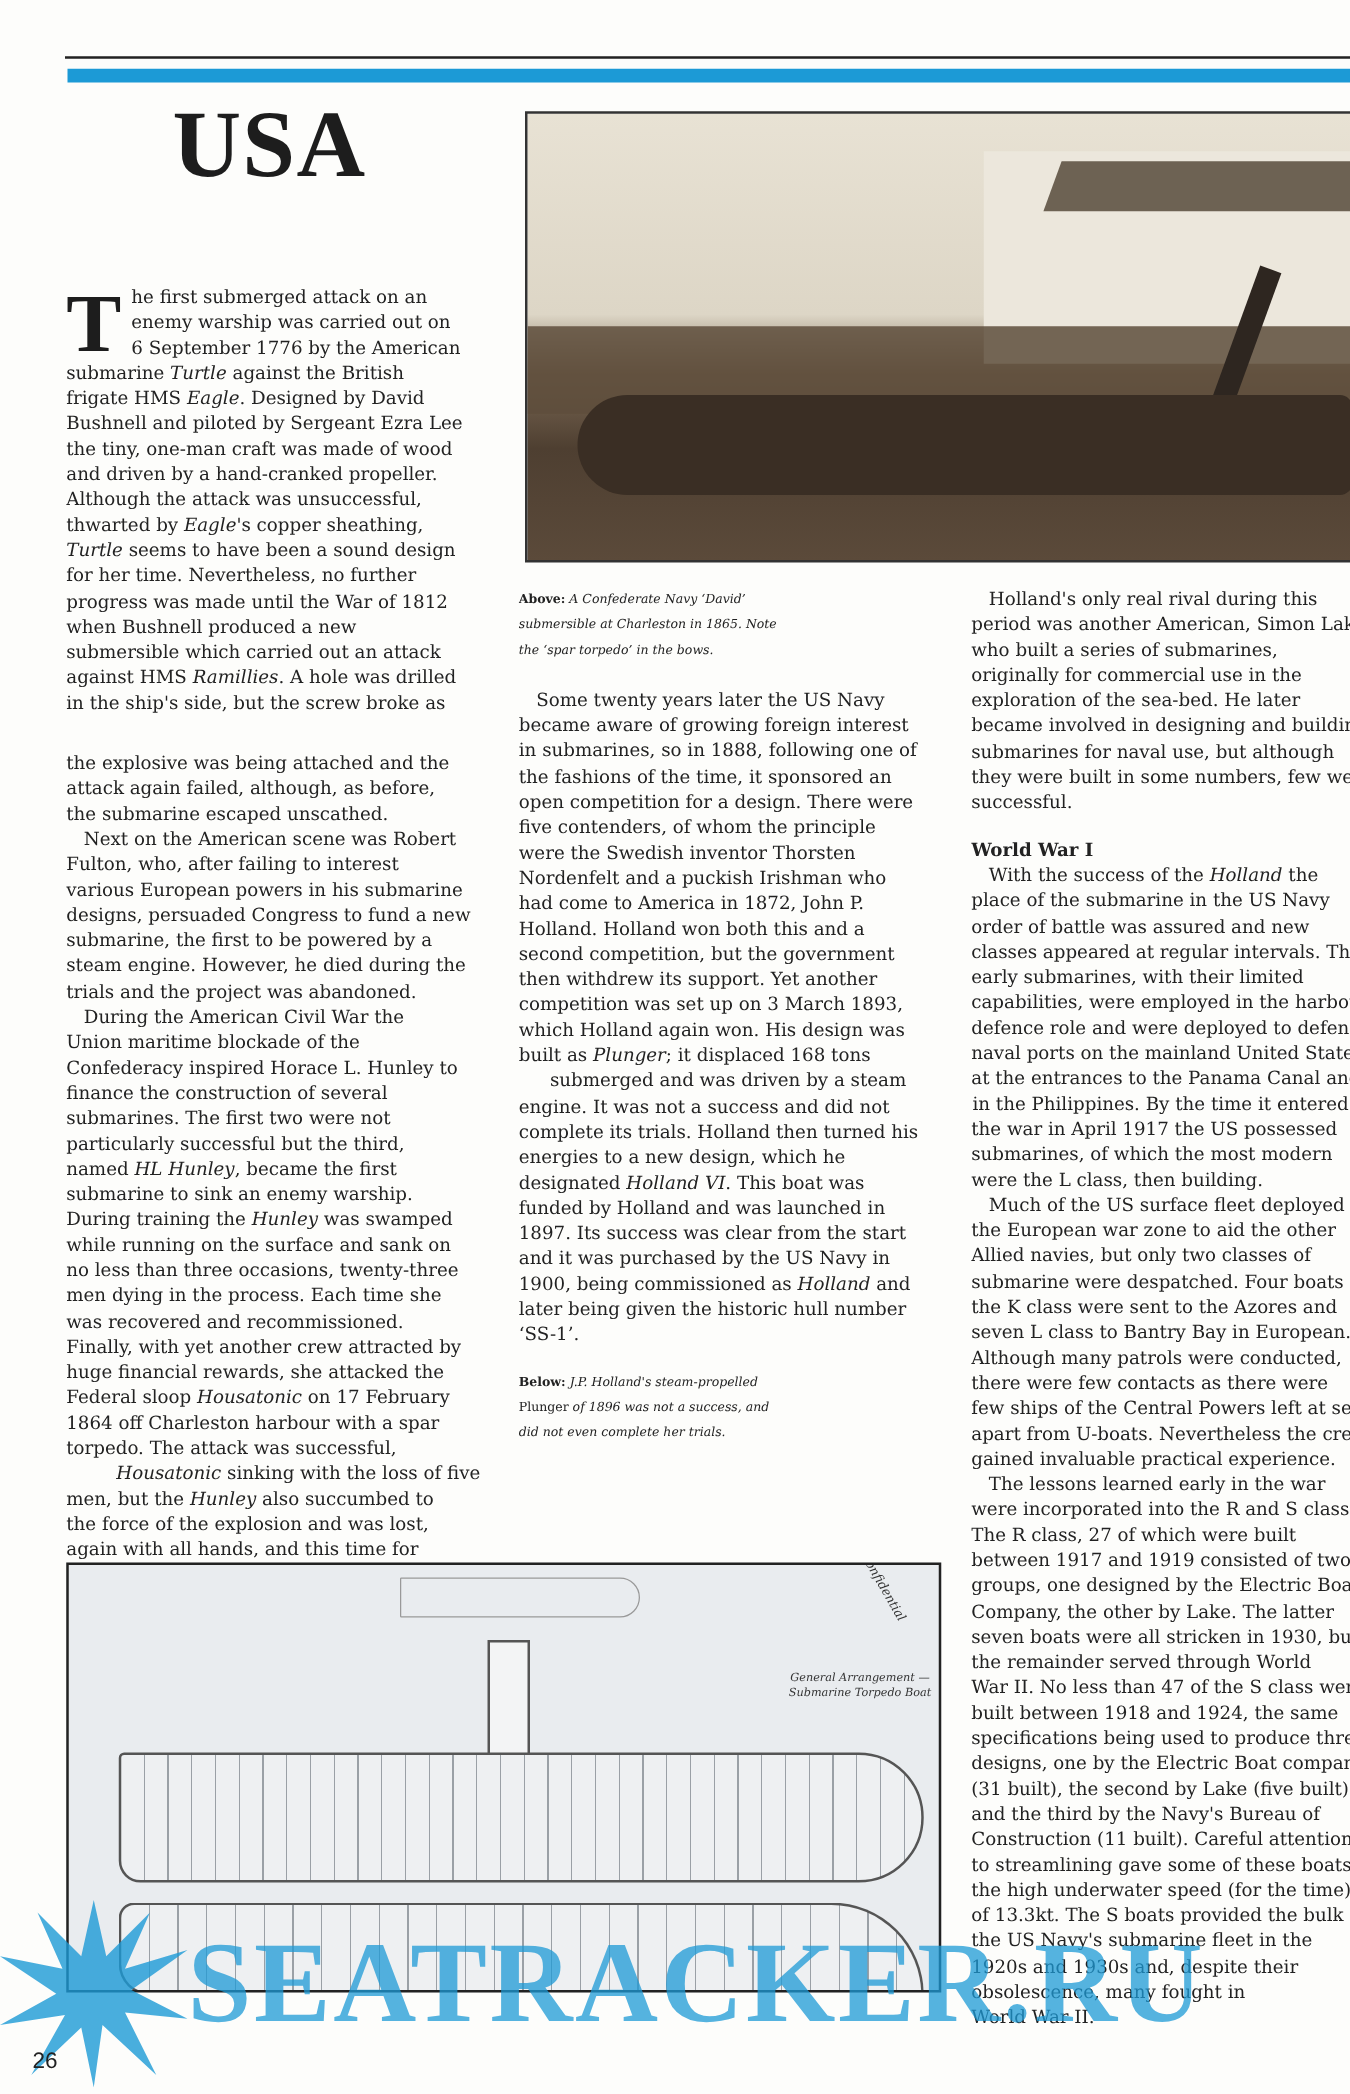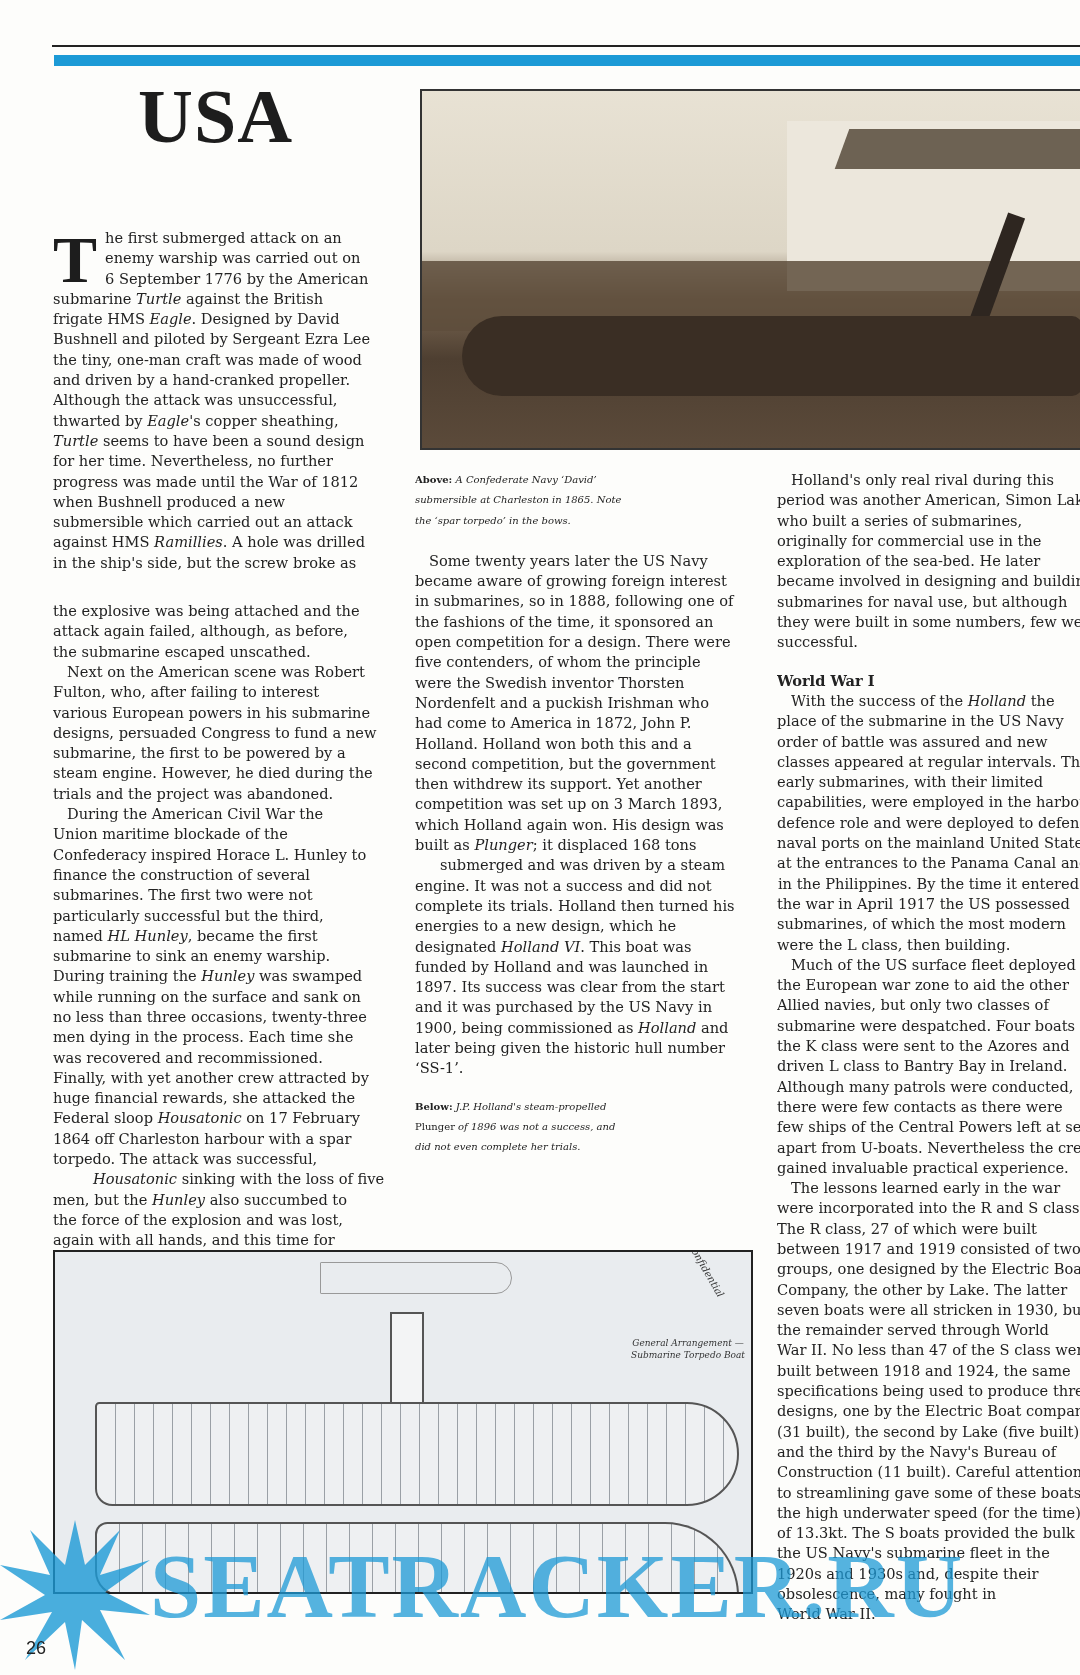--- a/index.html
+++ b/index.html
@@ -192,21 +192,21 @@
       <p style="text-indent: 0px;">the war in April 1917 the US possessed</p>
       <p style="text-indent: 0px;">submarines, of which the most modern</p>
       <p style="text-indent: 0px;">were the L class, then building.</p>
     </div>
   <div id="c3p3" class="ind">
       <p style="text-indent: 14px;">Much of the US surface fleet deployed to</p>
       <p style="text-indent: 0px;">the European war zone to aid the other</p>
       <p style="text-indent: 0px;">Allied navies, but only two classes of</p>
       <p style="text-indent: 0px;">submarine were despatched. Four boats of</p>
       <p style="text-indent: 0px;">the K class were sent to the Azores and</p>
-      <p style="text-indent: 0px;">driven L class to Bantry Bay in Ireland.</p>
+      <p style="text-indent: 0px;">seven L class to Bantry Bay in European.</p>
       <p style="text-indent: 0px;">Although many patrols were conducted,</p>
       <p style="text-indent: 0px;">there were few contacts as there were</p>
       <p style="text-indent: 0px;">few ships of the Central Powers left at sea</p>
       <p style="text-indent: 0px;">apart from U-boats. Nevertheless the crews</p>
       <p style="text-indent: 0px;">gained invaluable practical experience.</p>
     </div>
   <div id="c3p4" class="ind">
       <p style="text-indent: 14px;">The lessons learned early in the war</p>
       <p style="text-indent: 0px;">were incorporated into the R and S classes.</p>
       <p style="text-indent: 0px;">The R class, 27 of which were built</p>

